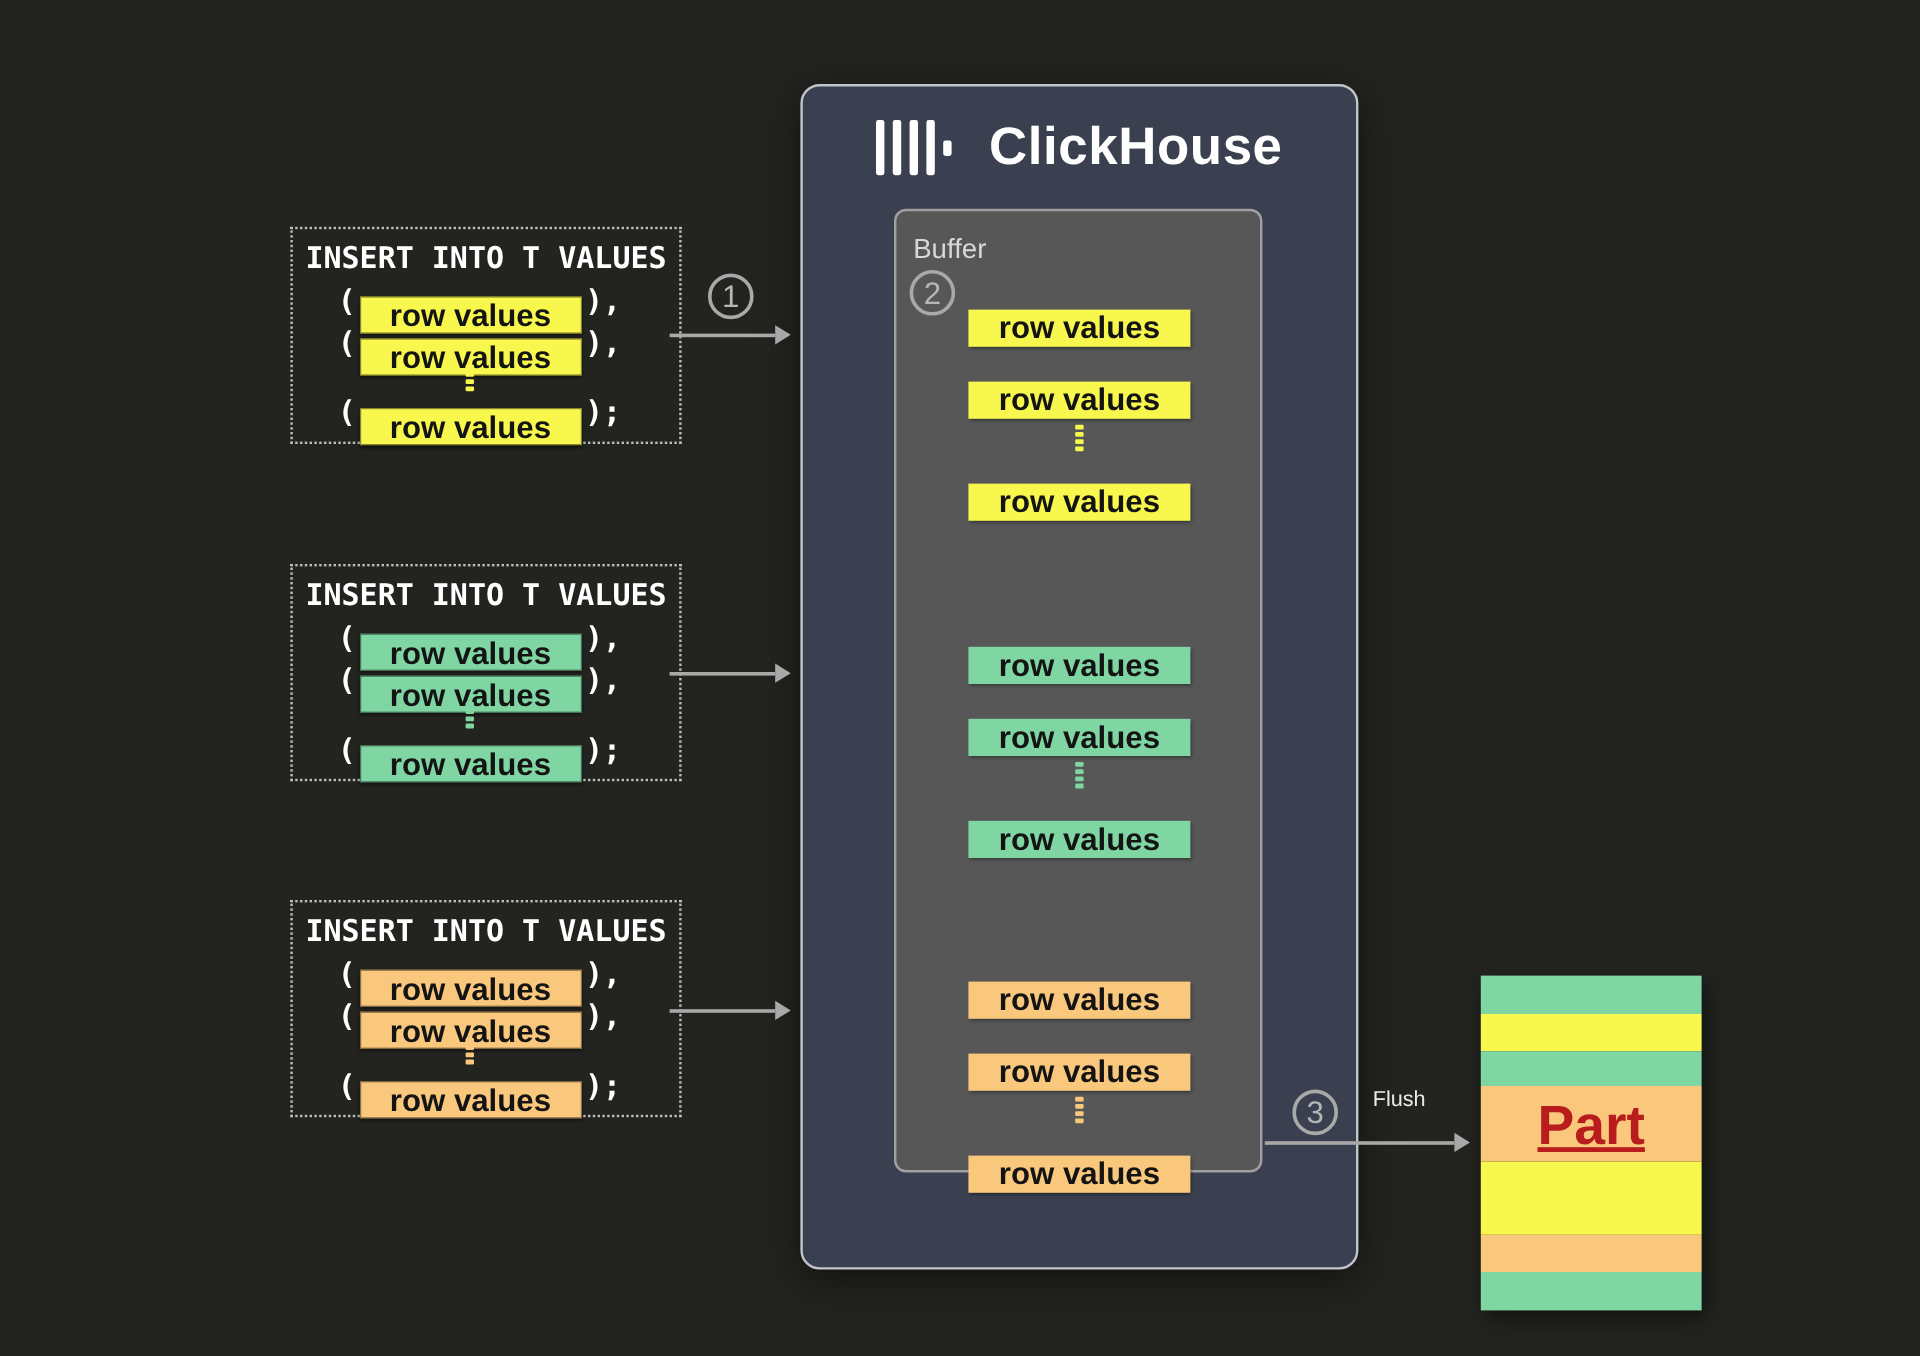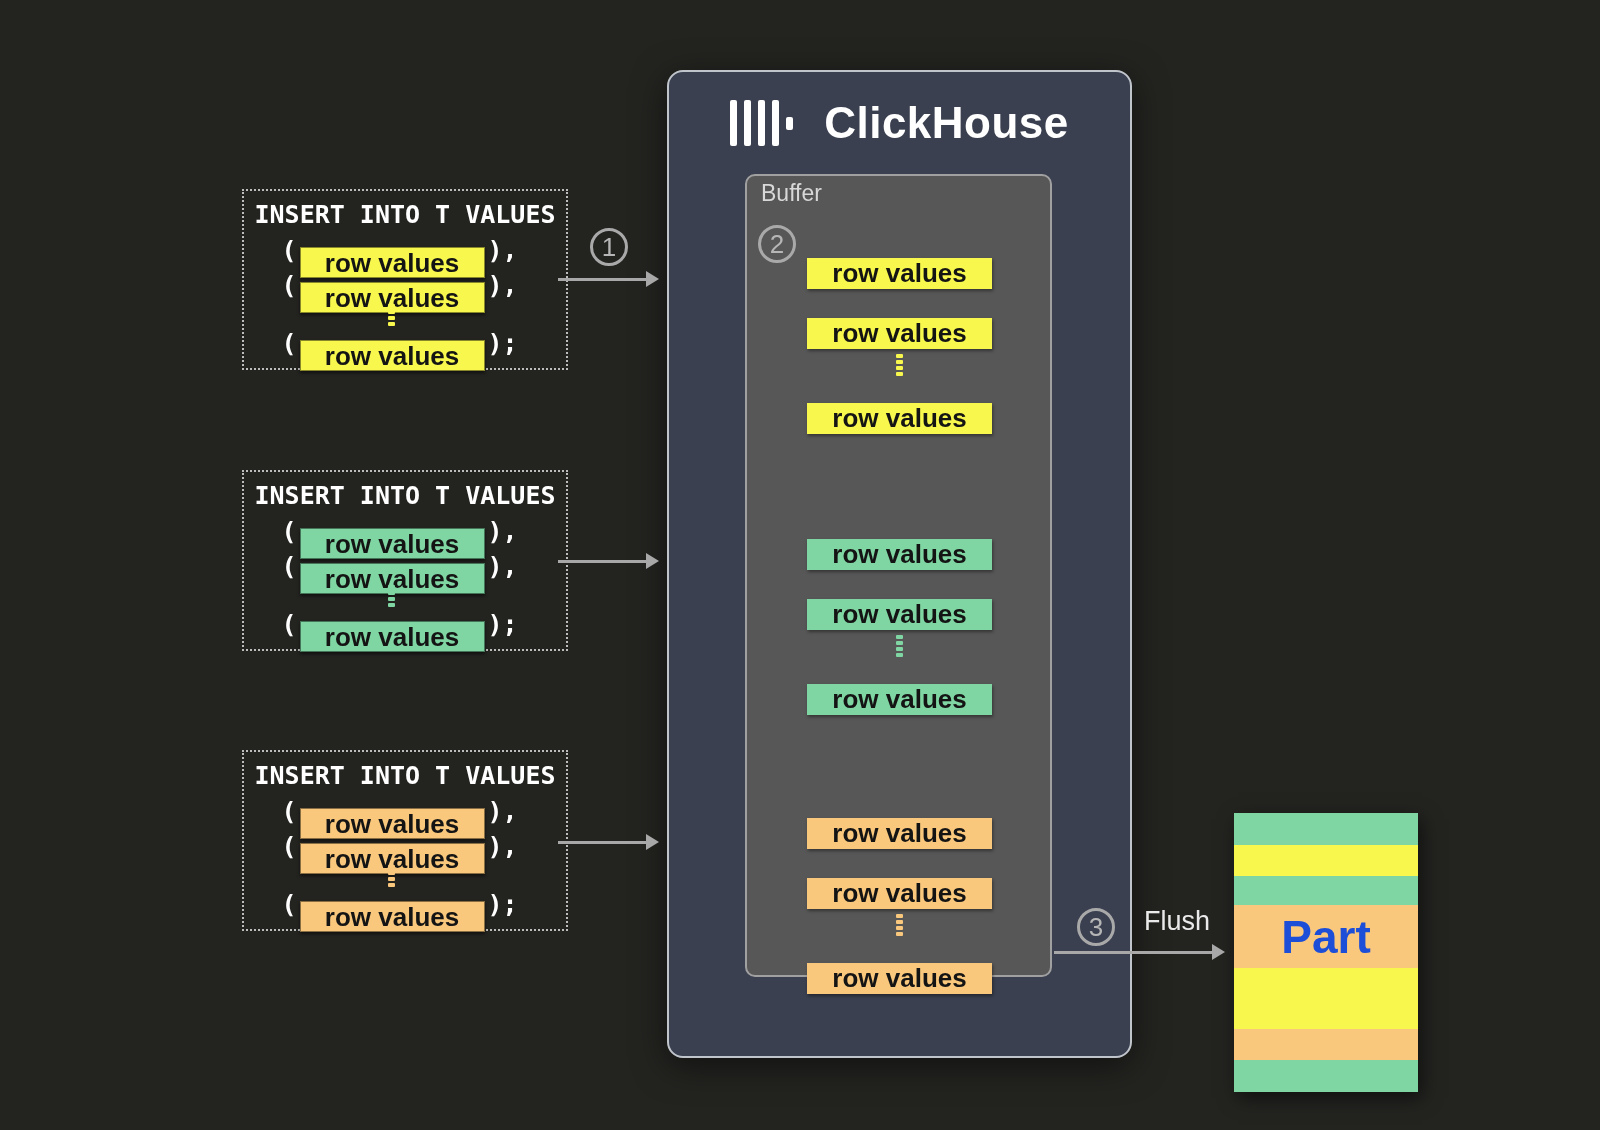--- a/index.html
+++ b/index.html
@@ -62,21 +62,21 @@
   .step-circle{
     position:absolute;width:38px;height:38px;box-sizing:border-box;border-radius:50%;
     border:3px solid #a9a9a9;color:#b6b6b6;
     display:flex;align-items:center;justify-content:center;
     font-size:26px;line-height:26px;z-index:7;
   }
   .s1{left:590px;top:228px;}
   .s3{left:1077px;top:908px;}
   .flush-label{
     position:absolute;left:1144px;top:906px;
-    font-size:27px;color:#eaeaea;z-index:7;
+    font-size:18px;color:#eaeaea;z-index:7;
   }
 
   
   .ch-panel{
     position:absolute;left:667px;top:70px;width:465px;height:988px;box-sizing:border-box;
     background:var(--panel-bg,#3a4050);
     border:2px solid var(--panel-border,#c0c4cb);border-radius:16px;
     box-shadow:0 8px 34px rgba(0,0,0,.5);
   }
   .panel-header{display:flex;justify-content:center;align-items:center;gap:31px;margin-top:26px;height:50px;}
@@ -84,42 +84,42 @@
   .ch-logo i{display:block;width:7px;height:46px;background:#fff;border-radius:2px;}
   .ch-logo i.dot{height:13px;}
   .ch-title{font-size:44px;font-weight:600;color:#fff;letter-spacing:.5px;}
 
   
   .buffer-box{
     position:absolute;left:76px;top:102px;width:307px;height:803px;box-sizing:border-box;
     background:var(--buffer-bg,#575757);
     border:2px solid var(--buffer-border,#a0a0a0);border-radius:10px;
   }
-  .buffer-label{position:absolute;left:14px;top:4px;font-size:23px;color:#d8d8d8;}
+  .buffer-label{position:absolute;left:14px;top:18px;font-size:23px;color:#d8d8d8;}
   .s2{left:11px;top:49px;}
   .buf-group{position:absolute;left:60px;width:185px;display:flex;flex-direction:column;align-items:center;}
   .g1{top:58px;} .g2{top:339px;} .g3{top:618px;}
   .buf-bar{width:185px;height:31px;margin-bottom:5px;box-shadow:1px 2px 3px rgba(0,0,0,.4);}
   .buf-group .ellipsis{transform:none;margin:0 auto 3px;}
 
   
   .part-box{
     position:absolute;left:1234px;top:813px;width:184px;height:279px;
     display:flex;flex-direction:column;
     box-shadow:4px 6px 18px rgba(0,0,0,.55);
   }
   .stripe{width:100%;background:var(--c,#ccc);}
   .stripe:nth-child(1){height:32px;}
   .stripe:nth-child(2){height:31px;}
   .stripe:nth-child(3){height:29px;}
   .stripe:nth-child(4){height:63px;display:flex;align-items:center;justify-content:center;}
   .stripe:nth-child(5){height:61px;}
   .stripe:nth-child(6){height:31px;}
   .stripe:nth-child(7){height:32px;}
-  .part-label{font-size:46px;font-weight:700;color:#1d4ed8;}
+  .part-label{font-size:46px;font-weight:700;color:#b91c1c;text-decoration:underline;}
 </style>
 </head>
 <body>
 
 <div id="scene">
 
   <div class="insert-box ib1" data-color="yellow">
     <div class="code-title">INSERT INTO T VALUES</div>
     <div class="code-row r1">
       <span class="paren open">(</span>

